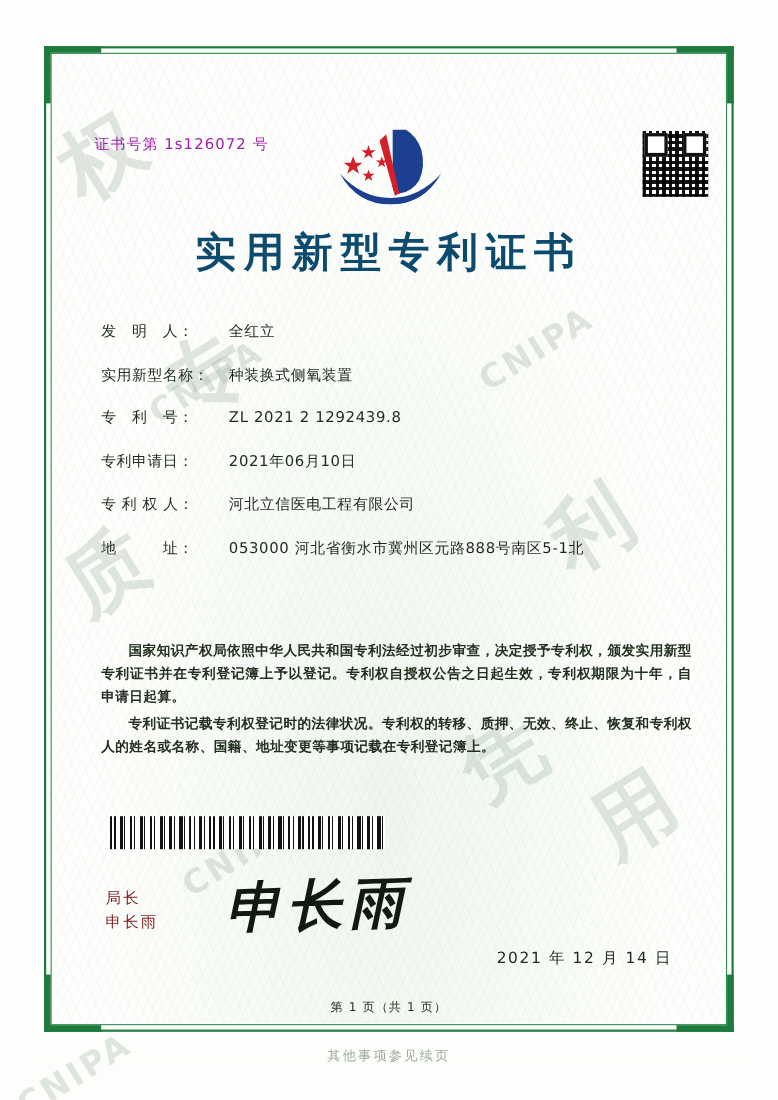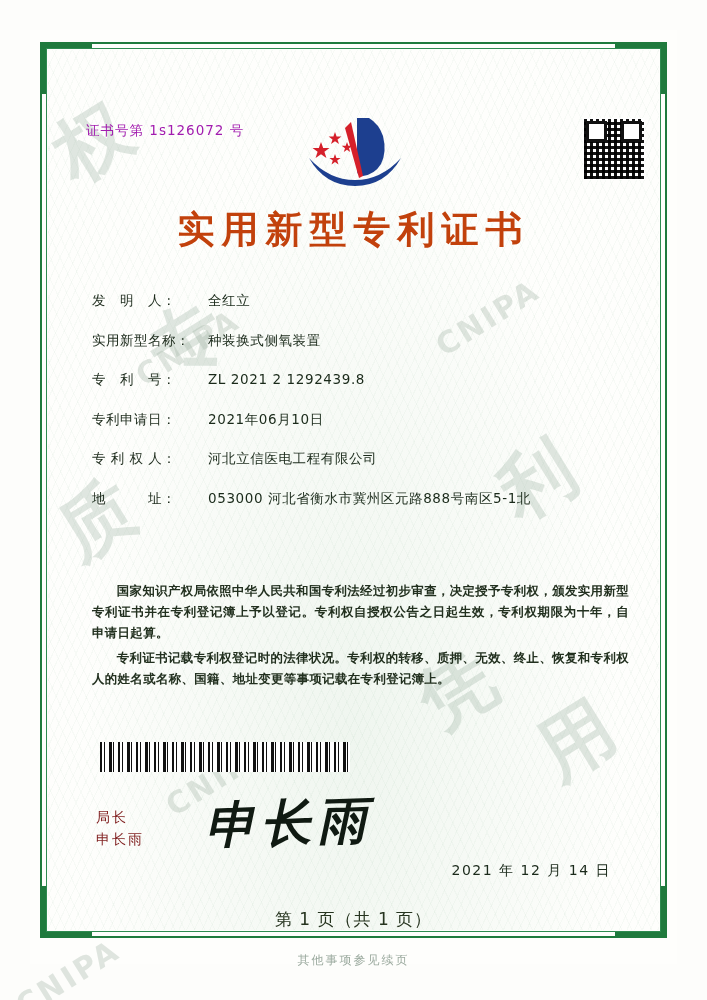--- a/index.html
+++ b/index.html
@@ -121,21 +121,21 @@
 
   .title {
     position: absolute;
     left: 0; right: 0;
     top: 205px;
     text-align: center;
     font-family: Liberation Serif, serif;
     font-size: 37px;
     font-weight: bold;
     letter-spacing: 7px;
-    color: #c2410c;
+    color: #0c4a6e;
   }
 
   
   .fields {
     position: absolute;
     left: 92px;
     right: 80px;
     top: 292px;
     font-size: 13.5px;
     color: #23321f;
@@ -219,21 +219,21 @@
     letter-spacing: 1.5px;
     color: #1b2a1b;
   }
 
   
   .page-no {
     position: absolute;
     left: 0; right: 0;
     top: 908px;
     text-align: center;
-    font-size: 17px;
+    font-size: 11px;
     color: #26341f;
     letter-spacing: 1px;
   }
   .footnote {
     position: absolute;
     left: 0; right: 0;
     top: 952px;
     text-align: center;
     font-size: 12px;
     color: rgba(120,140,125,0.75);

